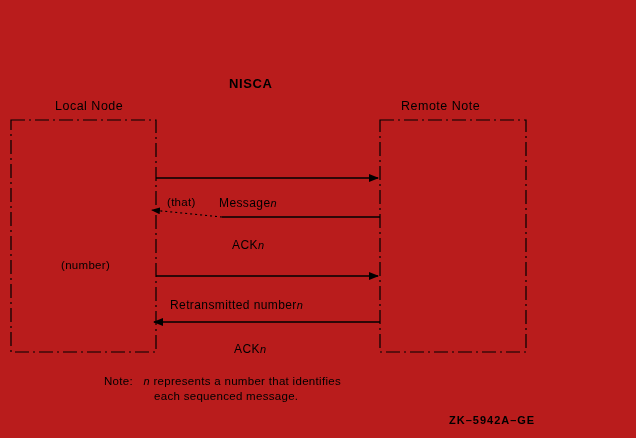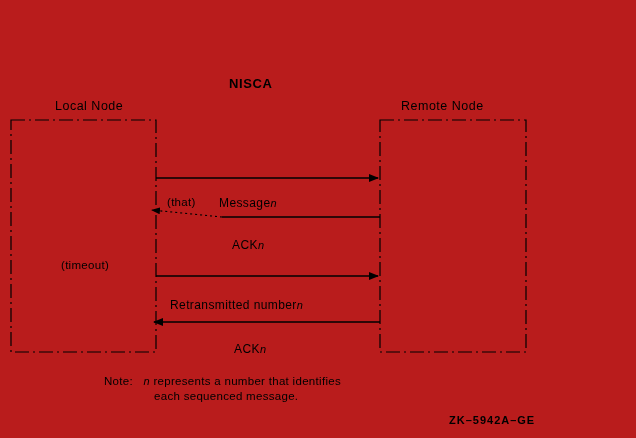--- a/index.html
+++ b/index.html
@@ -84,33 +84,33 @@
     <line x1="222" y1="217" x2="152" y2="210" stroke="#000" stroke-width="1.2" stroke-dasharray="2,3" marker-end="url(#arrowLdot)"></line>
 
     <line x1="156" y1="276" x2="378" y2="276" stroke="#000" stroke-width="1.4" marker-end="url(#arrowR)"></line>
 
     <line x1="380" y1="322" x2="154" y2="322" stroke="#000" stroke-width="1.4" marker-end="url(#arrowL)"></line>
   </svg>
 
   <div class="lbl title" style="left:229px; top:76px;">NISCA</div>
 
   <div class="lbl node-title" style="left:34px; top:99px;margin-left:21px;">Local Node</div>
-  <div class="lbl node-title" style="left:401px; top:99px;">Remote Node</div>
+  <div class="lbl node-title" style="left:401px; top:99px;">Remote Note</div>
 
   <div class="lbl arrow-label" style="left:219px; top:152px;">
     <span>Message</span><span class="sub">n</span>
   </div>
 
   <div class="lbl small-note" style="left:167px; top:196px;">(that)</div>
 
   <div class="lbl arrow-label" style="left:232px; top:194px;">
     <span>ACK</span><span class="sub">n</span>
   </div>
 
-  <div class="lbl small-note" style="left:61px; top:259px;">(timeout)</div>
+  <div class="lbl small-note" style="left:61px; top:259px;">(number)</div>
 
   <div class="lbl arrow-label" style="left:170px; top:254px;">
     <span>Retransmitted number</span><span class="sub">n</span>
   </div>
 
   <div class="lbl arrow-label" style="left:234px; top:298px;">
     <span>ACK</span><span class="sub">n</span>
   </div>
 
   <div class="lbl small-note" style="left:104px; top:375px;">

